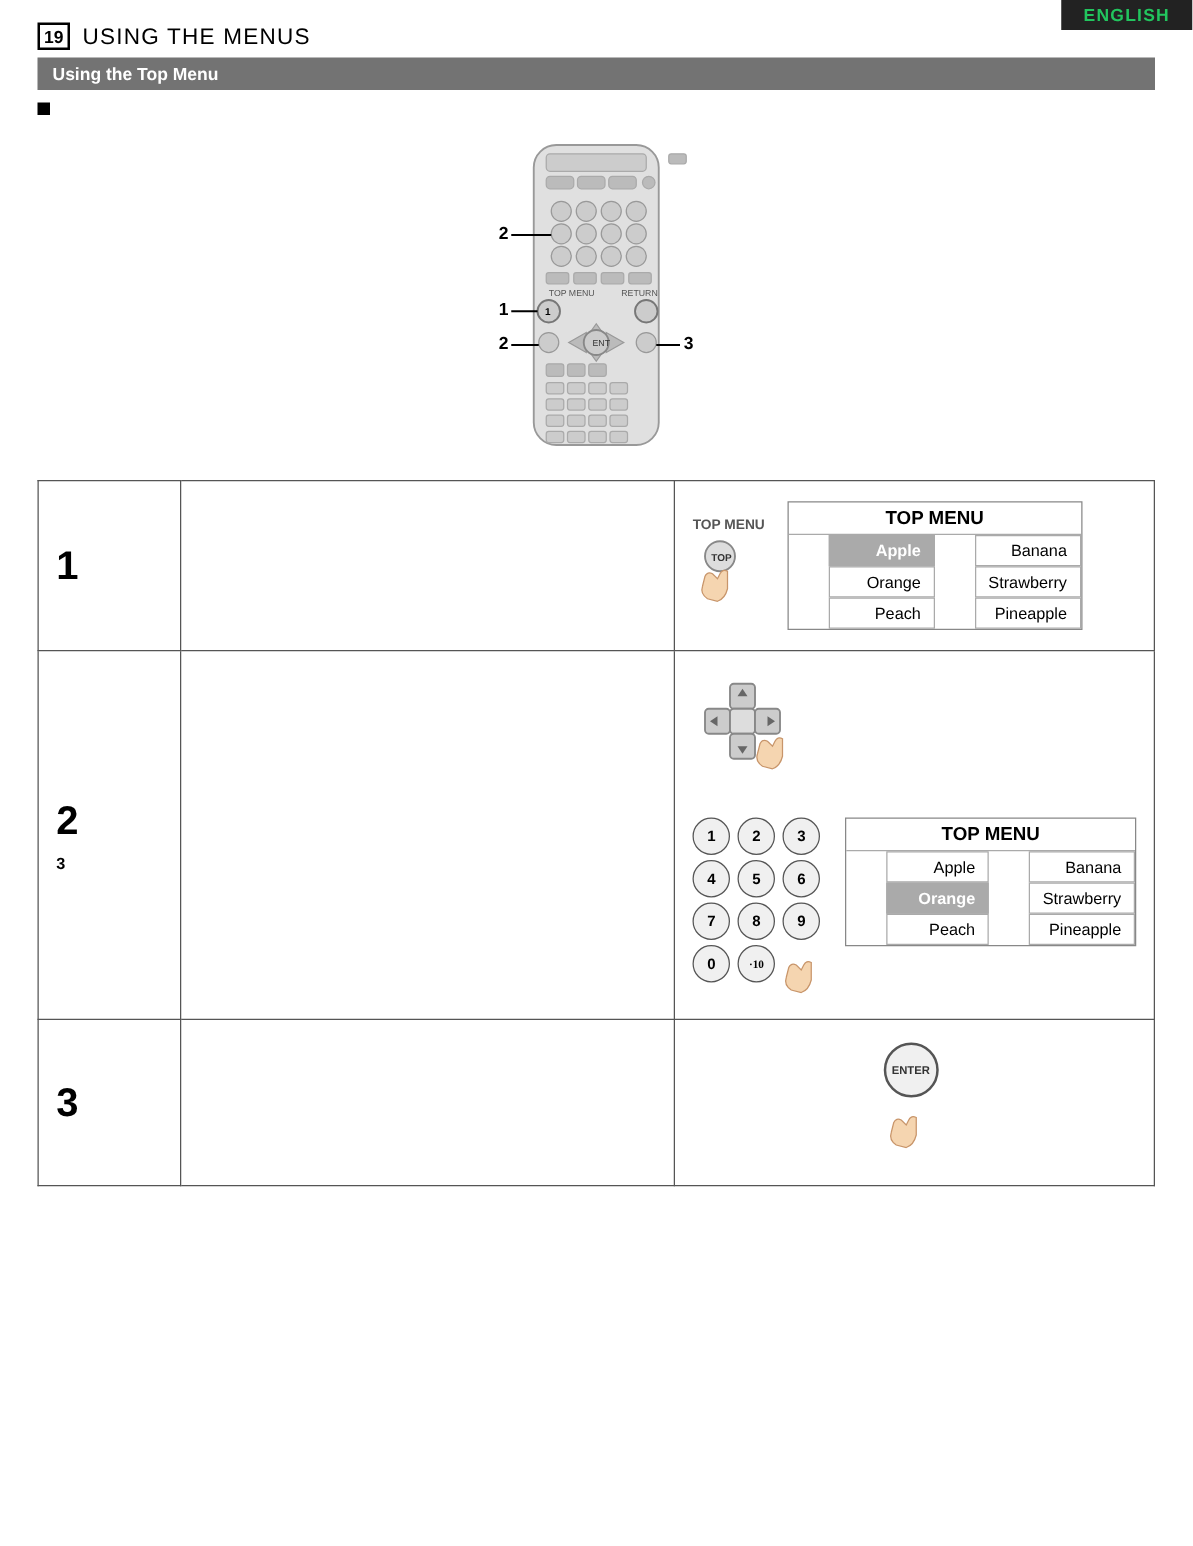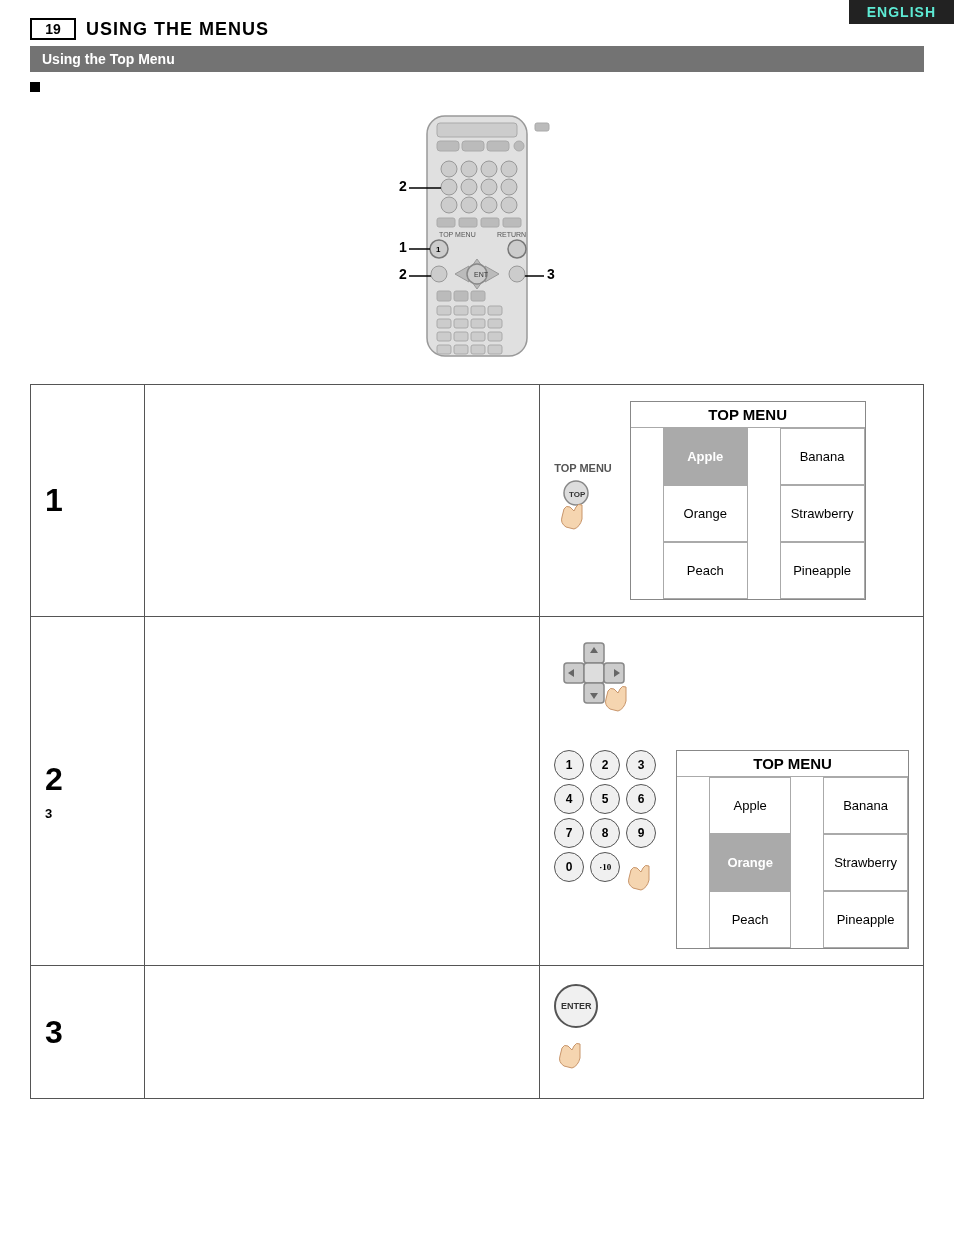--- a/index.html
+++ b/index.html
@@ -11,47 +11,47 @@
       font-size: 13px;
       color: #000;
       position: relative;
     }
 
     
     .english-badge {
       position: absolute;
       top: 0; right: 0;
       background: #222;
-      color: #5eead4;
+      color: #22c55e;
       font-weight: bold;
       font-size: 14px;
       padding: 4px 18px;
       letter-spacing: 1px;
     }
 
     
     .page-header {
       padding: 18px 30px 6px 30px;
       display: flex;
       align-items: center;
       gap: 10px;
     }
     .section-number-box {
       border: 2px solid #000;
-      width: 46px;
+      width: 26px;
       height: 22px;
       display: flex;
       align-items: center;
       justify-content: center;
       font-weight: bold;
       font-size: 14px;
     }
     .page-header h1 {
       font-size: 18px;
-      font-weight: bold;
+      font-weight: normal;
       letter-spacing: 1px;
       text-transform: uppercase;
       text-align: center;
     }
 
     
     .section-banner {
       background: #737373;
       color: #fff;
       font-weight: bold;
@@ -123,22 +123,22 @@
       padding: 4px 8px;
       border-bottom: 1px solid #aaa;
     }
     .top-menu-grid {
       display: grid;
       grid-template-columns: 1fr 1fr;
       border-collapse: collapse;
     }
     .top-menu-cell {
       border: 1px solid #aaa;
-      padding: 20px 10px;
-      text-align: center;
+      padding: 4px 10px;
+      text-align: right;
       font-size: 13px;
       margin-left: 32px;
     }
     .top-menu-cell.selected {
       background: #aaa;
       color: #fff;
       font-weight: bold;
     }
 
     
@@ -181,21 +181,21 @@
       align-items: center;
       justify-content: center;
       font-size: 12px;
       font-weight: bold;
       background: #f0f0f0;
     }
 
     
     .step3-visual {
       display: flex;
-      justify-content: flex-start;
+      justify-content: center;
       align-items: center;
       height: 100px;
     }
     .top-menu-label-text {
       font-size: 11px;
       font-weight: bold;
       margin-bottom: 3px;
       color: #555;
     }
     .enter-btn-circle {

